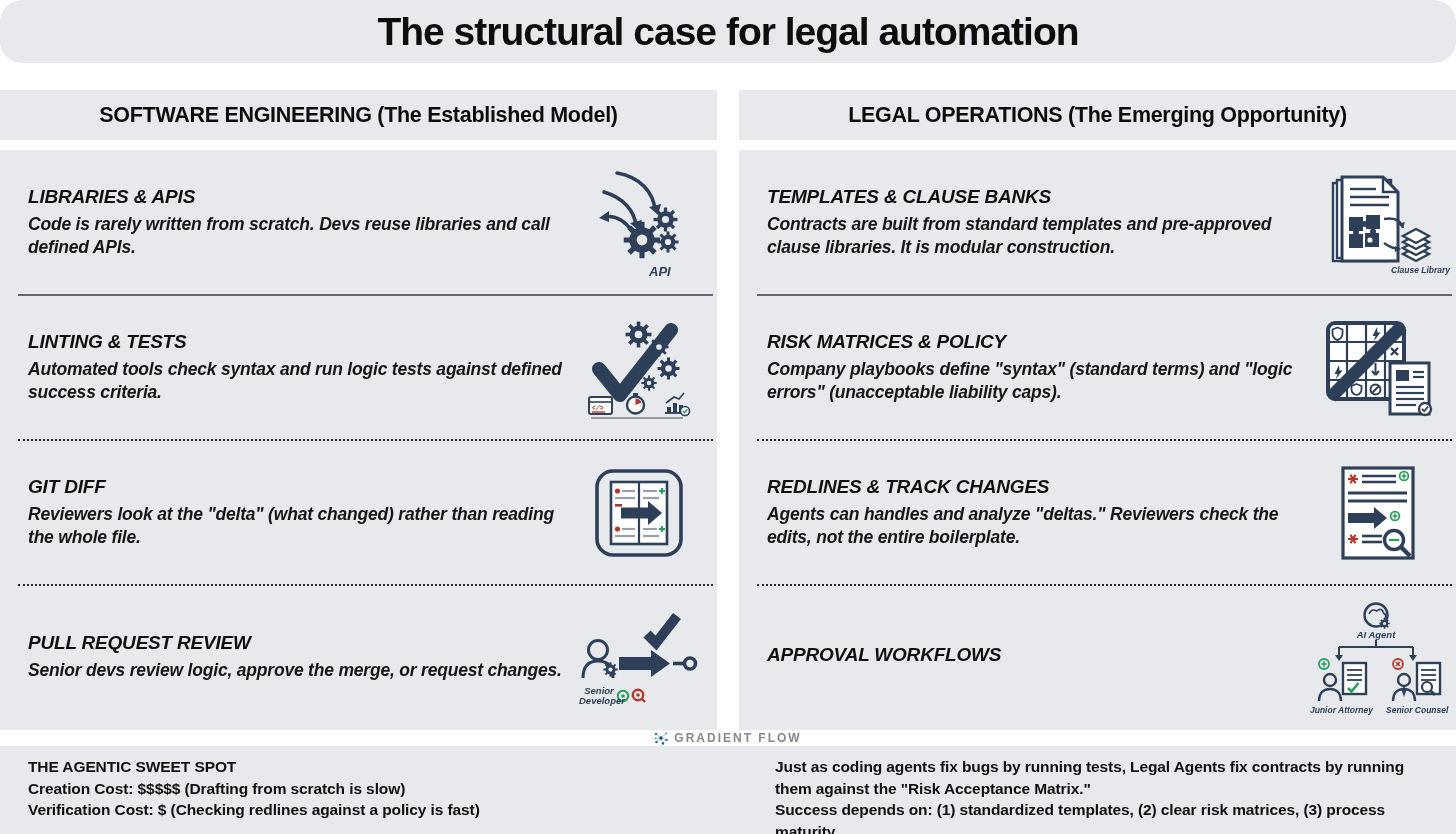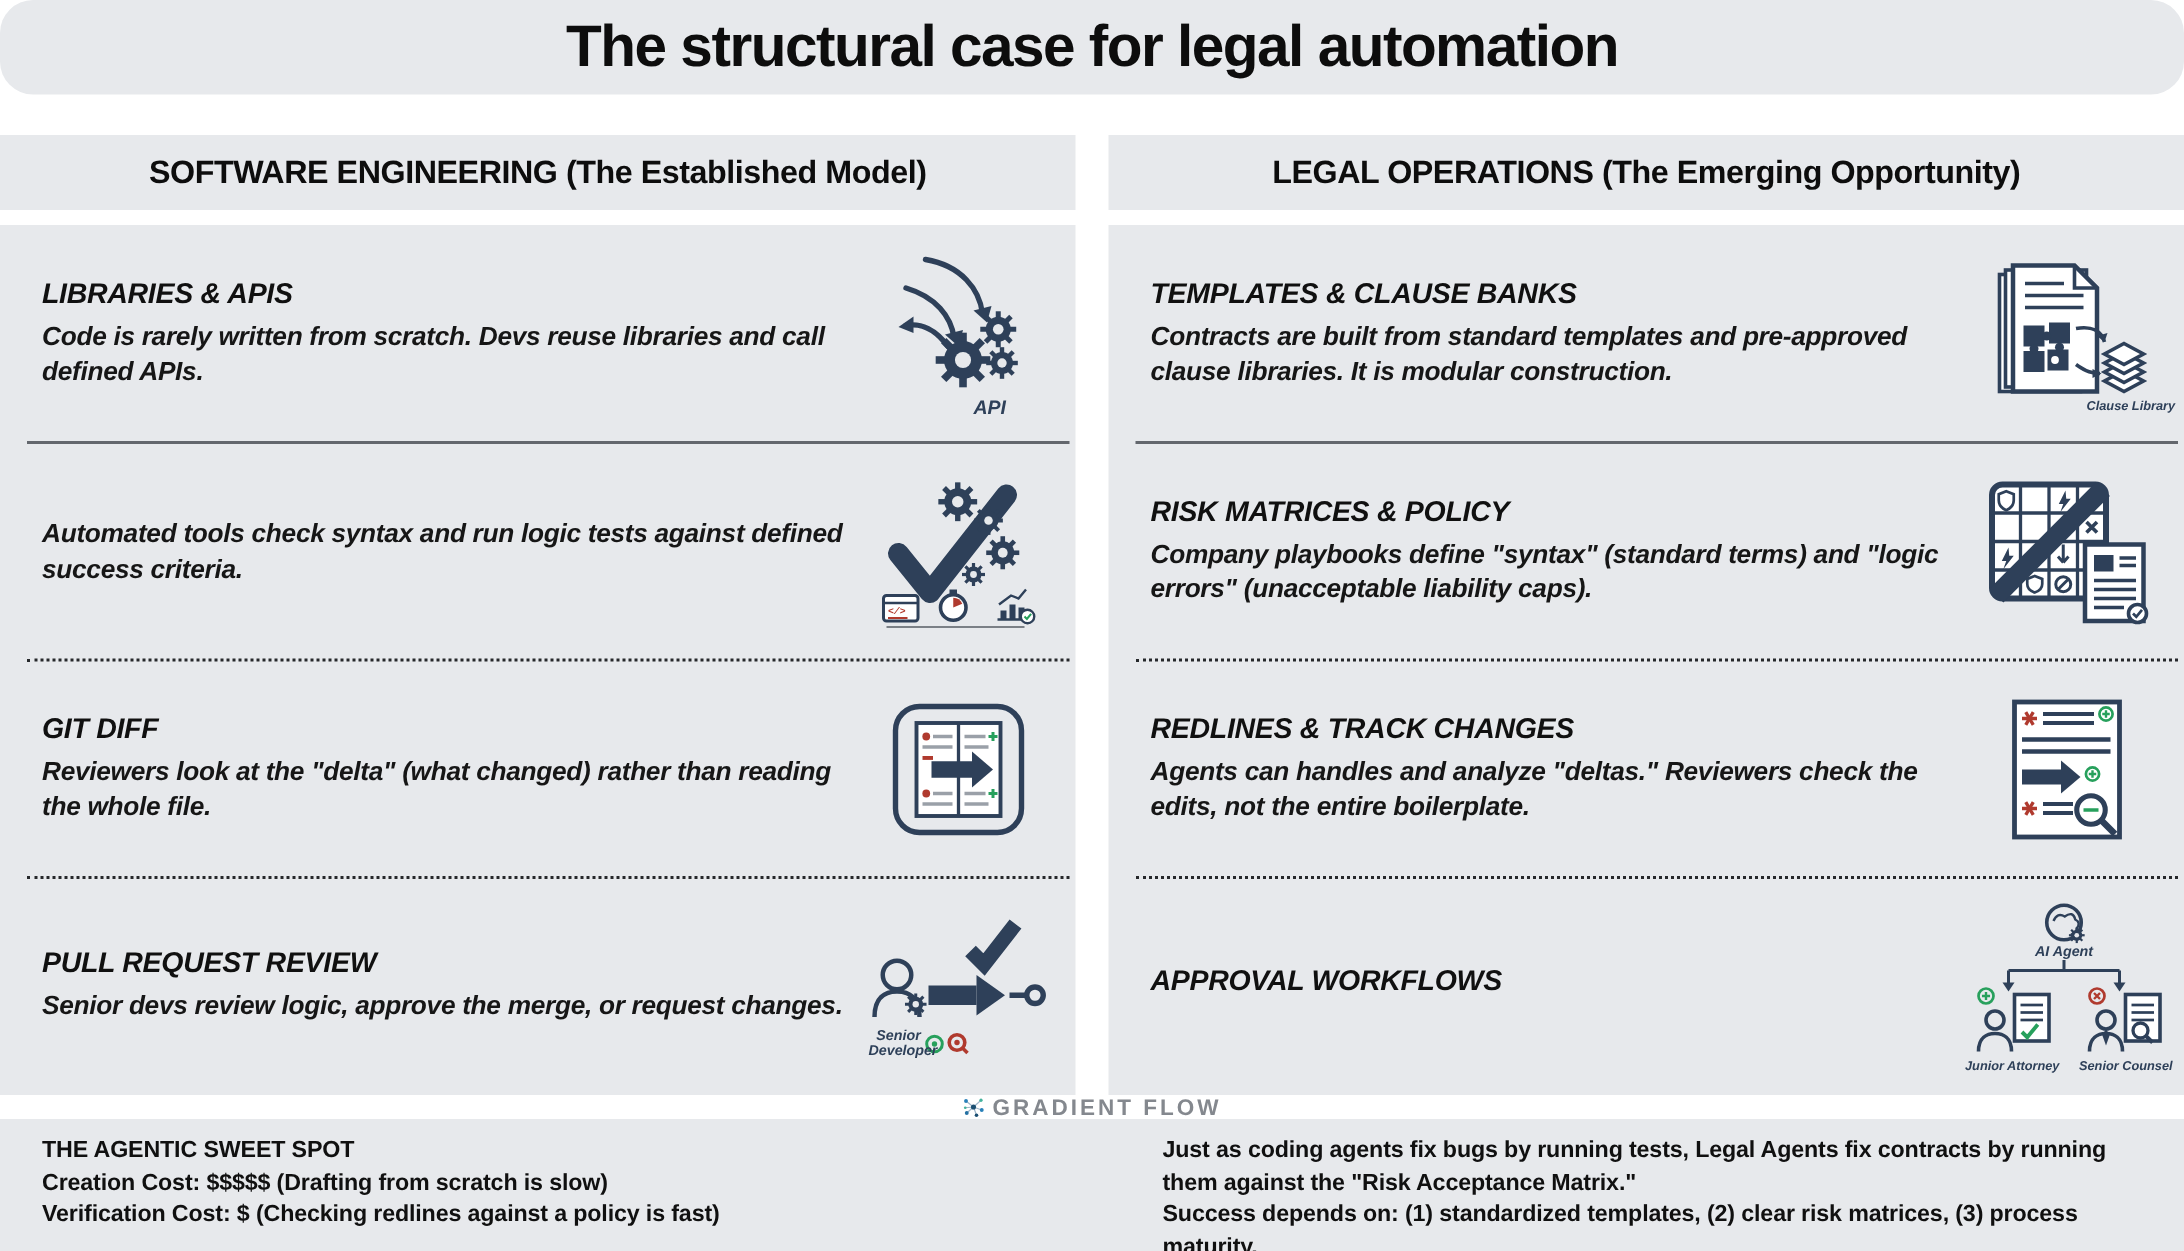--- a/index.html
+++ b/index.html
@@ -63,21 +63,21 @@
     position:absolute;font-size:9.5px;font-weight:700;color:var(--navy);
     text-align:center;line-height:10.5px;white-space:nowrap;
   }
   .icon-label.wrap{white-space:normal;}
 
   
   .logo-strip{
     height:16px;background:#ffffff;display:flex;align-items:center;justify-content:center;
     gap:6px;flex:0 0 auto;
   }
-  .logo-text{font-size:15px;font-weight:700;letter-spacing:2px;color:#84888e;}
+  .logo-text{font-size:12px;font-weight:700;letter-spacing:2px;color:#84888e;}
 
   
   .footer{
     flex:1;background:var(--panel);display:flex;
     padding-top:10px;
   }
   .footer-left{flex:0 0 740px;padding-left:28px;}
   .footer-right{flex:1;padding-right:36px;margin-left:35px;}
   .footer p, .footer h4{
     font-size:15.5px;font-weight:700;letter-spacing:-0.1px;line-height:21.5px;color:#101010;
@@ -139,20 +139,21 @@
                 <use href="#gear" x="66" y="40" width="25" height="25"></use>
                 <use href="#gear" x="70" y="64" width="22" height="22"></use>
               </svg>
               <span class="icon-label" style="left:62px;top:100px;font-size:13px;">API</span>
             </div>
           </div>
         </article>
 
         <article class="row sep-dotted">
           <div class="row-text">
+            <h3>LINTING &amp; TESTS</h3>
             <p>Automated tools check syntax and run logic tests against defined success criteria.</p>
           </div>
           <div class="row-icon">
             <div class="icon-wrap">
               <svg width="112" height="102" viewBox="0 0 112 102">
                 <path d="M16 52 L37 78 L88 13" stroke="#2e4059" stroke-width="14" fill="none" stroke-linecap="round" stroke-linejoin="round"></path>
                 <use href="#gear" x="42" y="4" width="27" height="27"></use>
                 <use href="#gear" x="66" y="20" width="20" height="20"></use>
                 <use href="#gear" x="74" y="40" width="23" height="23"></use>
                 <use href="#gear" x="58" y="58" width="16" height="16"></use>

